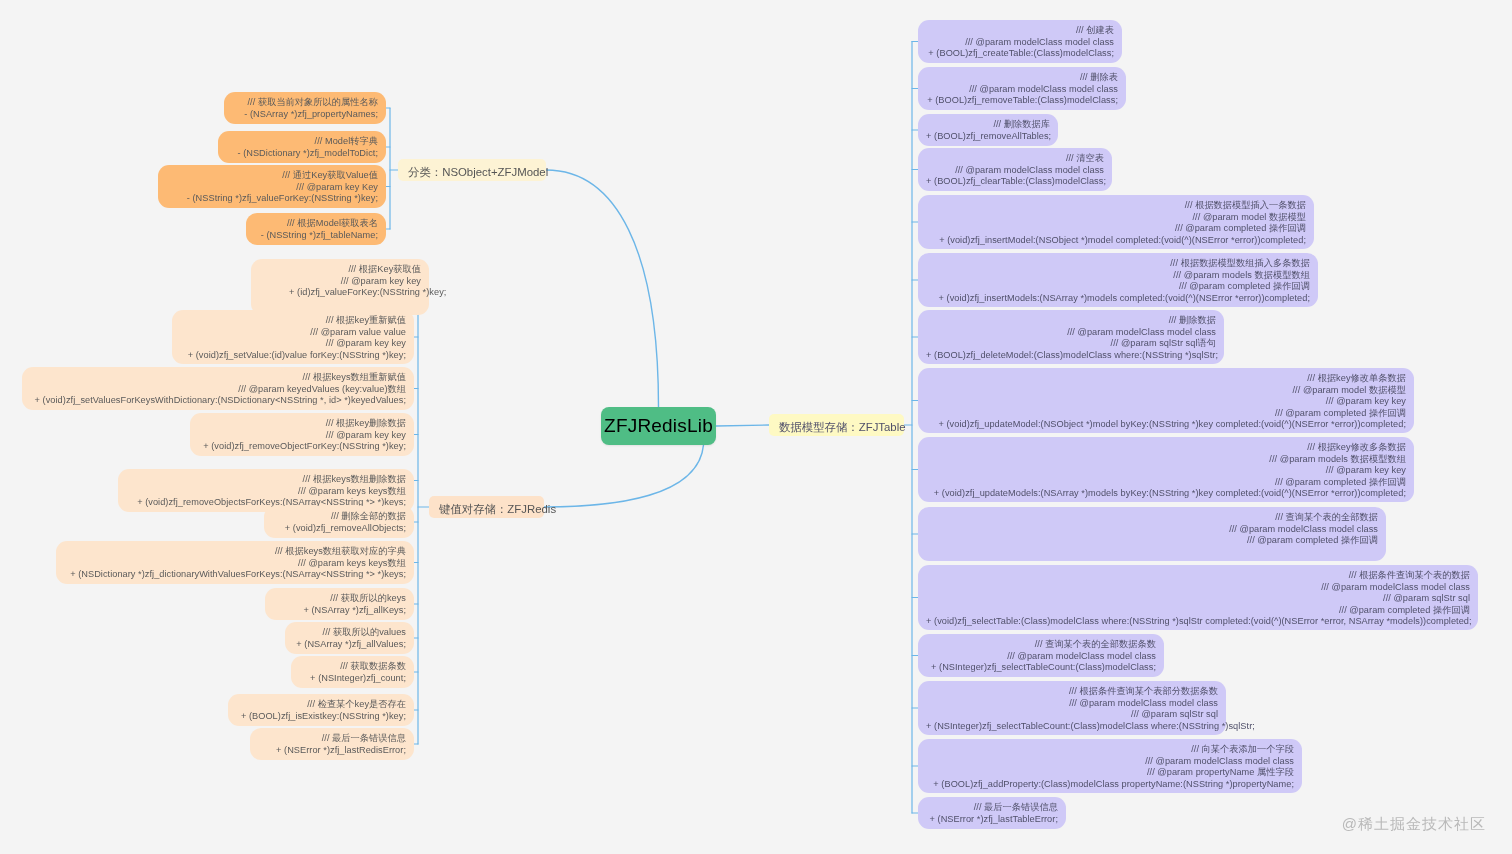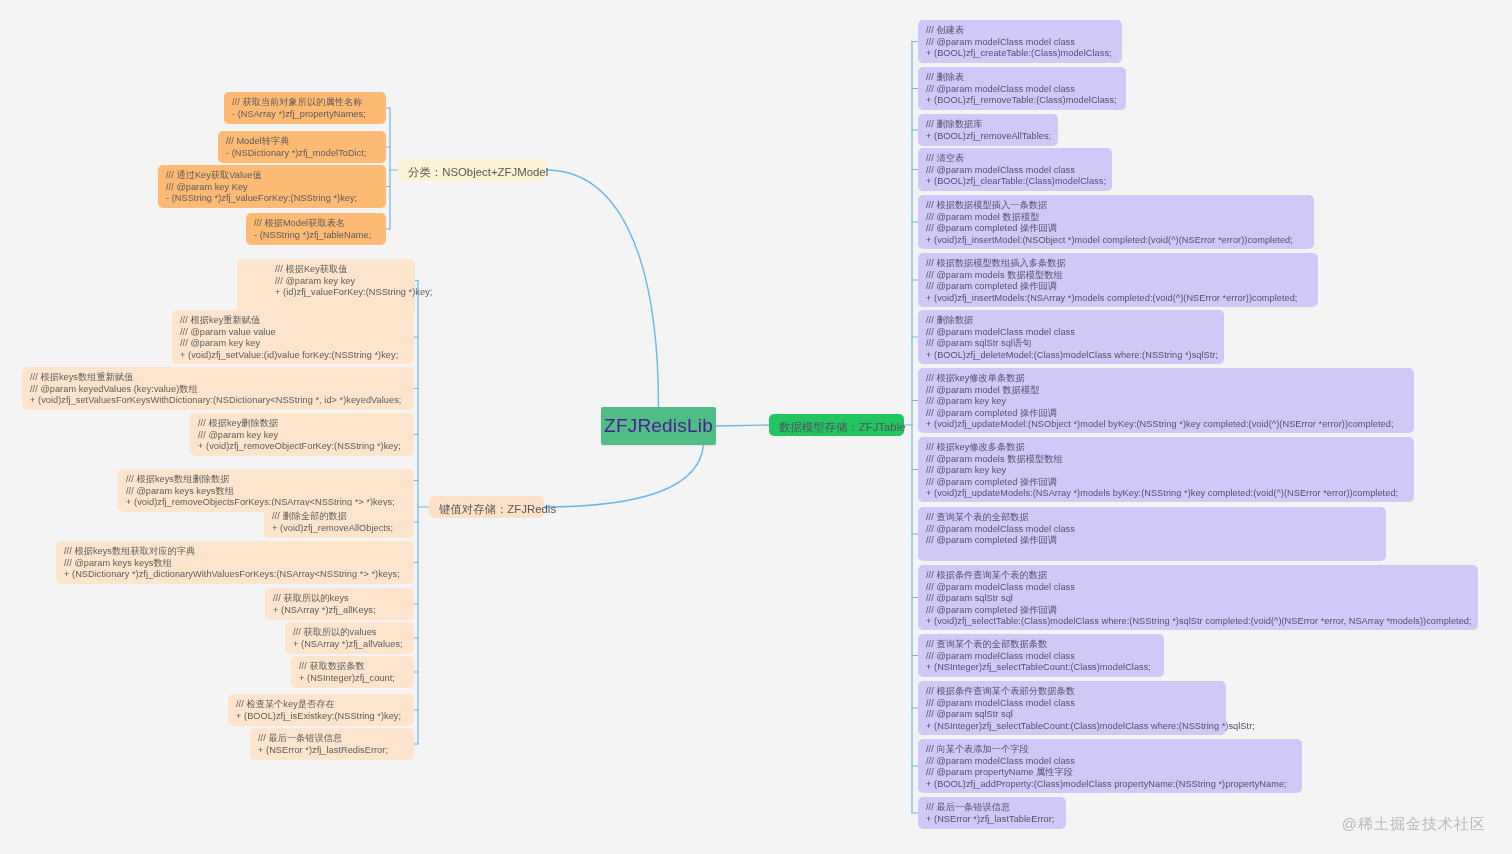--- a/index.html
+++ b/index.html
@@ -21,27 +21,28 @@
   #wires {
     position: absolute;
     left: 0; top: 0;
     width: 1512px;
     height: 854px;
     pointer-events: none;
   }
   .node {
     position: absolute;
     box-sizing: border-box;
-    border-radius: 5px;
+    border-radius: 11px;
     padding: 5px 8px 6px 8px;
     font-size: 9.2px;
     line-height: 11.6px;
     color: #4a4a4a;
     white-space: pre;
     letter-spacing: 0.05px;
+    text-align: right;
   }
   .node .ln { display: block; }
   .leaf-left {
     background: #fde5cd;
     color: #5a5a5a;
   }
   .leaf-left-top {
     background: #fdba74;
     color: #5a5a5a;
   }
@@ -54,26 +55,26 @@
     box-sizing: border-box;
     border-radius: 5px;
     font-size: 11.4px;
     line-height: 14px;
     padding: 6px 10px;
     white-space: nowrap;
     color: #555;
   }
   .branch-model { background: #fdf3d4; }
   .branch-redis { background: #fde2c9; }
-  .branch-table { background: #22c55e; color: #50506a; }
+  .branch-table { background: #fef9c3; color: #50506a; }
   #root {
     position: absolute;
     background: #4fbd85;
-    color: #4c1d95;
-    border-radius: 2px;
+    color: #000000;
+    border-radius: 8px;
     font-size: 19px;
     line-height: 22px;
     display: flex;
     align-items: center;
     justify-content: center;
     letter-spacing: 0.2px;
     box-shadow: 0 1px 2px rgba(0,0,0,0.08);
   }
   #watermark {
     position: absolute;
@@ -139,21 +140,21 @@
   <div class="branch branch-redis" style="left: 429px; top: 496px; width: 115px; height: 22px;">键值对存储：ZFJRedis</div>
   <div class="branch branch-table" style="left: 769px; top: 414px; width: 135px; height: 22px;">数据模型存储：ZFJTable</div>
 
   <div id="model-group">
       <div class="node leaf-left-top" style="left: 224px; top: 92px; width: 162px; height: 32px;"><span class="ln">/// 获取当前对象所以的属性名称</span><span class="ln">- (NSArray *)zfj_propertyNames;</span></div>
       <div class="node leaf-left-top" style="left: 218px; top: 131px; width: 168px; height: 32px;"><span class="ln">/// Model转字典</span><span class="ln">- (NSDictionary *)zfj_modelToDict;</span></div>
       <div class="node leaf-left-top" style="left: 158px; top: 165px; width: 228px; height: 43px;"><span class="ln">/// 通过Key获取Value值</span><span class="ln">/// @param key Key</span><span class="ln">- (NSString *)zfj_valueForKey:(NSString *)key;</span></div>
       <div class="node leaf-left-top" style="left: 246px; top: 213px; width: 140px; height: 32px;"><span class="ln">/// 根据Model获取表名</span><span class="ln">- (NSString *)zfj_tableName;</span></div>
     </div>
   <div id="redis-group">
-      <div class="node leaf-left" style="left: 237px; top: 259px; width: 178px; height: 56px; padding-left: 38px;"><span class="ln">/// 根据Key获取值</span><span class="ln">/// @param key key</span><span class="ln">+ (id)zfj_valueForKey:(NSString *)key;</span></div>
+      <div class="node leaf-left" style="left: 251px; top: 259px; width: 178px; height: 56px; padding-left: 38px;"><span class="ln">/// 根据Key获取值</span><span class="ln">/// @param key key</span><span class="ln">+ (id)zfj_valueForKey:(NSString *)key;</span></div>
       <div class="node leaf-left" style="left: 172px; top: 310px; width: 242px; height: 54px;"><span class="ln">/// 根据key重新赋值</span><span class="ln">/// @param value value</span><span class="ln">/// @param key key</span><span class="ln">+ (void)zfj_setValue:(id)value forKey:(NSString *)key;</span></div>
       <div class="node leaf-left" style="left: 22px; top: 367px; width: 392px; height: 43px;"><span class="ln">/// 根据keys数组重新赋值</span><span class="ln">/// @param keyedValues (key:value)数组</span><span class="ln">+ (void)zfj_setValuesForKeysWithDictionary:(NSDictionary&lt;NSString *, id&gt; *)keyedValues;</span></div>
       <div class="node leaf-left" style="left: 190px; top: 413px; width: 224px; height: 43px;"><span class="ln">/// 根据key删除数据</span><span class="ln">/// @param key key</span><span class="ln">+ (void)zfj_removeObjectForKey:(NSString *)key;</span></div>
       <div class="node leaf-left" style="left: 118px; top: 459px; width: 296px; height: 43px; margin-top: 10px;"><span class="ln">/// 根据keys数组删除数据</span><span class="ln">/// @param keys keys数组</span><span class="ln">+ (void)zfj_removeObjectsForKeys:(NSArray&lt;NSString *&gt; *)keys;</span></div>
       <div class="node leaf-left" style="left: 264px; top: 506px; width: 150px; height: 32px;"><span class="ln">/// 删除全部的数据</span><span class="ln">+ (void)zfj_removeAllObjects;</span></div>
       <div class="node leaf-left" style="left: 56px; top: 541px; width: 358px; height: 43px;"><span class="ln">/// 根据keys数组获取对应的字典</span><span class="ln">/// @param keys keys数组</span><span class="ln">+ (NSDictionary *)zfj_dictionaryWithValuesForKeys:(NSArray&lt;NSString *&gt; *)keys;</span></div>
       <div class="node leaf-left" style="left: 265px; top: 588px; width: 149px; height: 32px;"><span class="ln">/// 获取所以的keys</span><span class="ln">+ (NSArray *)zfj_allKeys;</span></div>
       <div class="node leaf-left" style="left: 285px; top: 622px; width: 129px; height: 32px;"><span class="ln">/// 获取所以的values</span><span class="ln">+ (NSArray *)zfj_allValues;</span></div>
       <div class="node leaf-left" style="left: 291px; top: 656px; width: 123px; height: 32px;"><span class="ln">/// 获取数据条数</span><span class="ln">+ (NSInteger)zfj_count;</span></div>
       <div class="node leaf-left" style="left: 228px; top: 694px; width: 186px; height: 32px;"><span class="ln">/// 检查某个key是否存在</span><span class="ln">+ (BOOL)zfj_isExistkey:(NSString *)key;</span></div>

